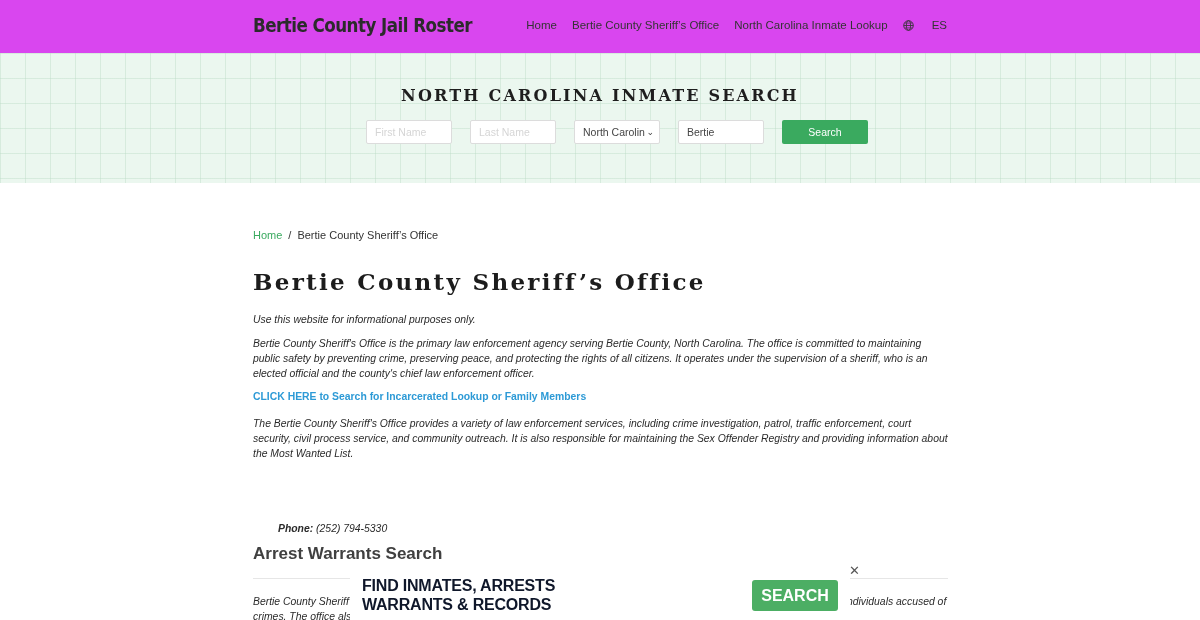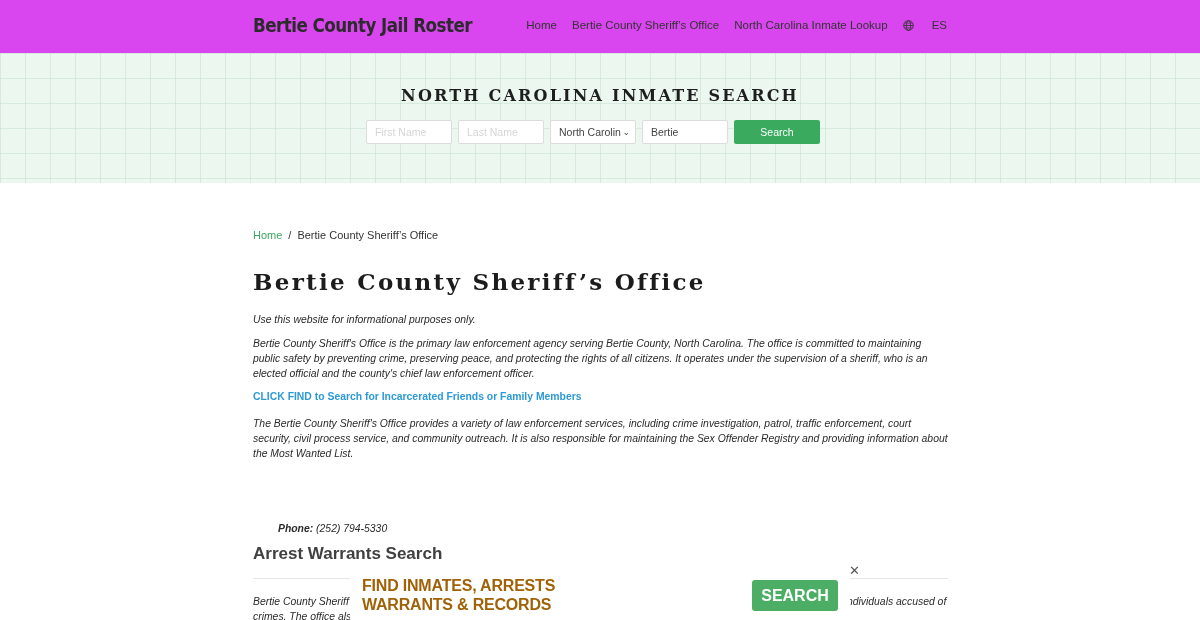--- a/index.html
+++ b/index.html
@@ -15,21 +15,21 @@
 
     .hero {
       position: absolute; left: 0; top: 53px; width: 1200px; height: 130px;
       background-color: #ebf7ef;
       background-image:
         linear-gradient(to right, rgba(190,220,200,0.45) 1px, transparent 1px),
         linear-gradient(to bottom, rgba(190,220,200,0.45) 1px, transparent 1px);
       background-size: 25px 25px;
     }
     .hero-title { position: absolute; top: 33px; left: 0; width: 100%; text-align: center; font-family: "DejaVu Serif", serif; font-weight: bold; font-size: 16px; letter-spacing: 2.2px; color: #1e1e1e; }
-    .search-row { position: absolute; top: 67px; left: 366px; display: flex; gap: 6px; }
+    .search-row { position: absolute; top: 67px; left: 366px; display: flex; gap: 18px; }
     .field { width: 86px; height: 24px; border: 1px solid #dcdcdc; border-radius: 2px; background: #fff; font-size: 10.5px; color: #444; padding: 0 8px; display: flex; align-items: center; font-family: "Liberation Sans", sans-serif; }
     .field.placeholder { color: #d5d5d5; }
     .field.select { justify-content: space-between; padding-right: 5px; }
     .chev { font-size: 9px; color: #444; }
     .btn-search { width: 86px; height: 24px; background: #3aaa5f; color: #fff; border: none; border-radius: 2px; font-size: 10.5px; display: flex; align-items: center; justify-content: center; cursor: pointer; }
 
     .content { position: absolute; left: 253px; top: 229px; width: 695px; }
     .breadcrumb { font-size: 11px; color: #333; display: flex; gap: 6px; }
     .breadcrumb .home { color: #3aaa5f; cursor: pointer; }
     h1.page-title { margin-top: 27px; font-family: "DejaVu Serif", serif; font-weight: bold; font-size: 23px; letter-spacing: 2.3px; color: #1c1c1c; }
@@ -39,21 +39,21 @@
     .cta { position: absolute; top: 162px; color: #2d9ad6; font-weight: bold; font-size: 10.4px; text-decoration: none; cursor: pointer; }
     .p3 { position: absolute; top: 187px; }
     .p4 { position: absolute; top: 242px; }
     .addr { position: absolute; top: 267px; }
     .phone { position: absolute; top: 292px; padding-left: 25px; }
     h2.sect { position: absolute; top: 315px; font-size: 17px; font-weight: bold; color: #404040; }
     .divider { position: absolute; top: 349px; left: 0; width: 695px; height: 1px; background: #e6e6e6; }
     .p5 { position: absolute; top: 365px; }
 
     .ad { position: absolute; left: 350px; top: 570px; width: 500px; height: 50px; background: #fff; }
-    .ad-title { position: absolute; left: 12px; top: 7px; font-size: 16px; font-weight: bold; line-height: 18.5px; color: #a16207; letter-spacing: -0.2px; }
+    .ad-title { position: absolute; left: 12px; top: 7px; font-size: 16px; font-weight: bold; line-height: 18.5px; color: #0f172a; letter-spacing: -0.2px; }
     .ad-btn { position: absolute; left: 402px; top: 10px; width: 86px; height: 31px; background: #4cae64; color: #fff; border-radius: 3px; font-size: 16px; font-weight: bold; display: flex; align-items: center; justify-content: center; cursor: pointer; }
     .ad-close { position: absolute; left: 849px; top: 563px; font-size: 13px; color: #555; cursor: pointer; }
   </style>
 </head>
 <body>
 
 <div class="header">
   <div class="brand">Bertie County Jail Roster</div>
   <nav class="nav">
     <a>Home</a>
@@ -89,21 +89,21 @@
 <main class="content">
   <div class="breadcrumb">
     <span class="home">Home</span>
     <span>/</span>
     <span>Bertie County Sheriff’s Office</span>
   </div>
   <h1 class="page-title">Bertie County Sheriff’s Office</h1>
 
   <p class="p1">Use this website for informational purposes only.</p>
   <p class="p2">Bertie County Sheriff's Office is the primary law enforcement agency serving Bertie County, North Carolina. The office is committed to maintaining public safety by preventing crime, preserving peace, and protecting the rights of all citizens. It operates under the supervision of a sheriff, who is an elected official and the county's chief law enforcement officer.</p>
-  <a class="cta">CLICK FIND to Search for Incarcerated Friends or Family Members</a>
+  <a class="cta">CLICK HERE to Search for Incarcerated Lookup or Family Members</a>
   <p class="p3">The Bertie County Sheriff's Office provides a variety of law enforcement services, including crime investigation, patrol, traffic enforcement, court security, civil process service, and community outreach. It is also responsible for maintaining the Sex Offender Registry and providing information about the Most Wanted List.</p>
   <p class="phone">
     <strong>Phone:</strong>
     <span>(252) 794-5330</span>
   </p>
   <h2 class="sect">Arrest Warrants Search</h2>
   <div class="divider"></div>
   <p class="p5">Bertie County Sheriff's Office issues arrest warrants, which are legal documents that authorize law enforcement officers to arrest individuals accused of crimes. The office also maintains records of outstanding warrants and known offenders.</p>
 </main>
 

